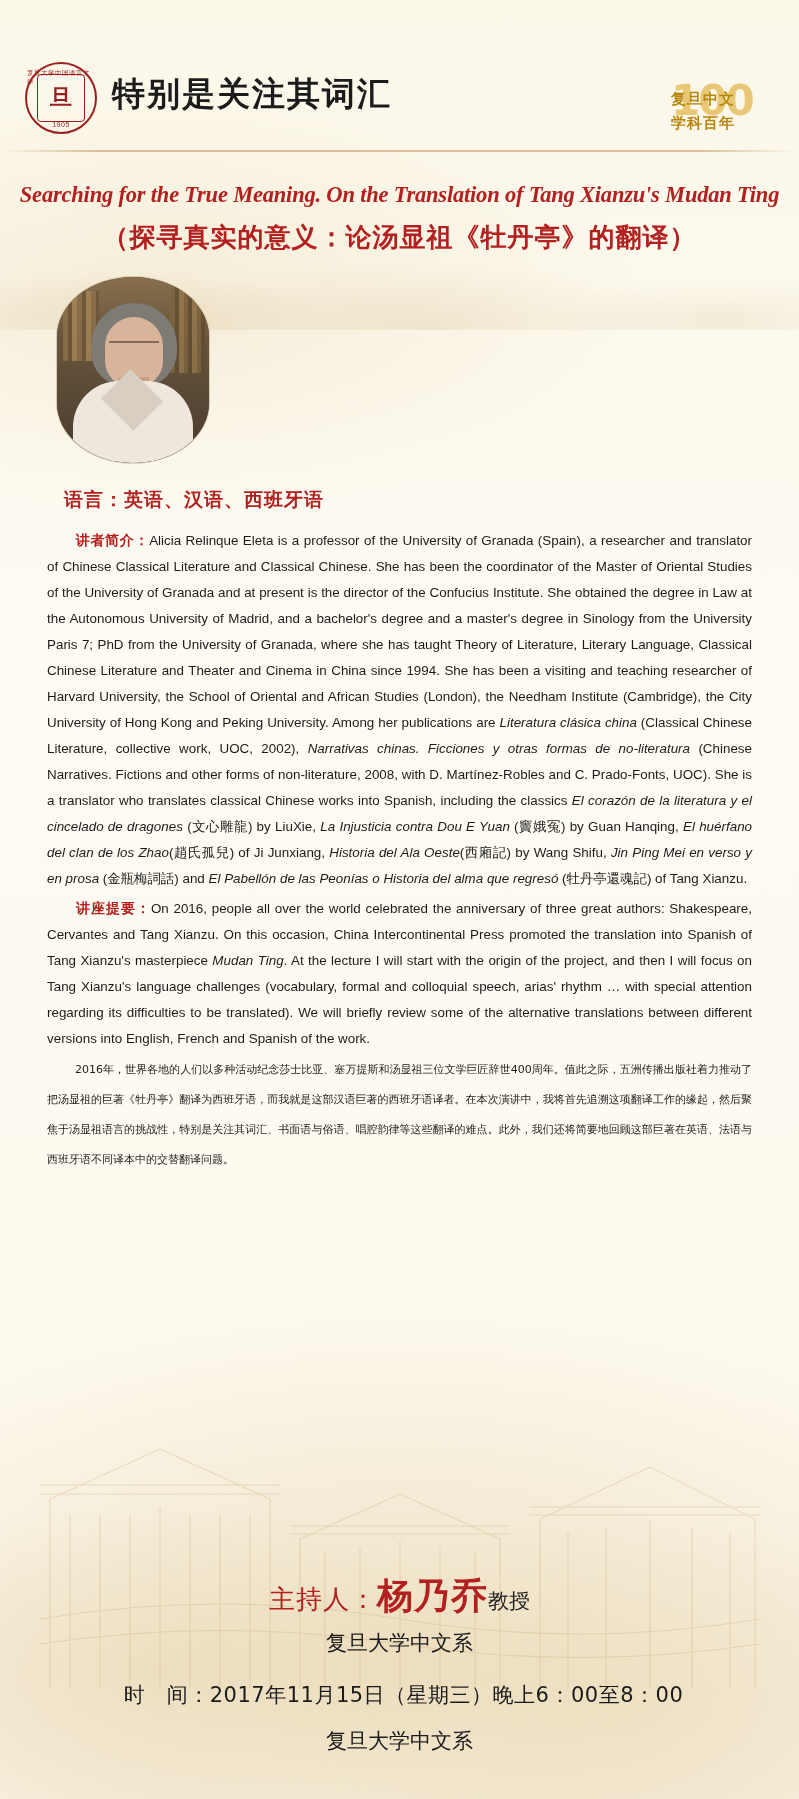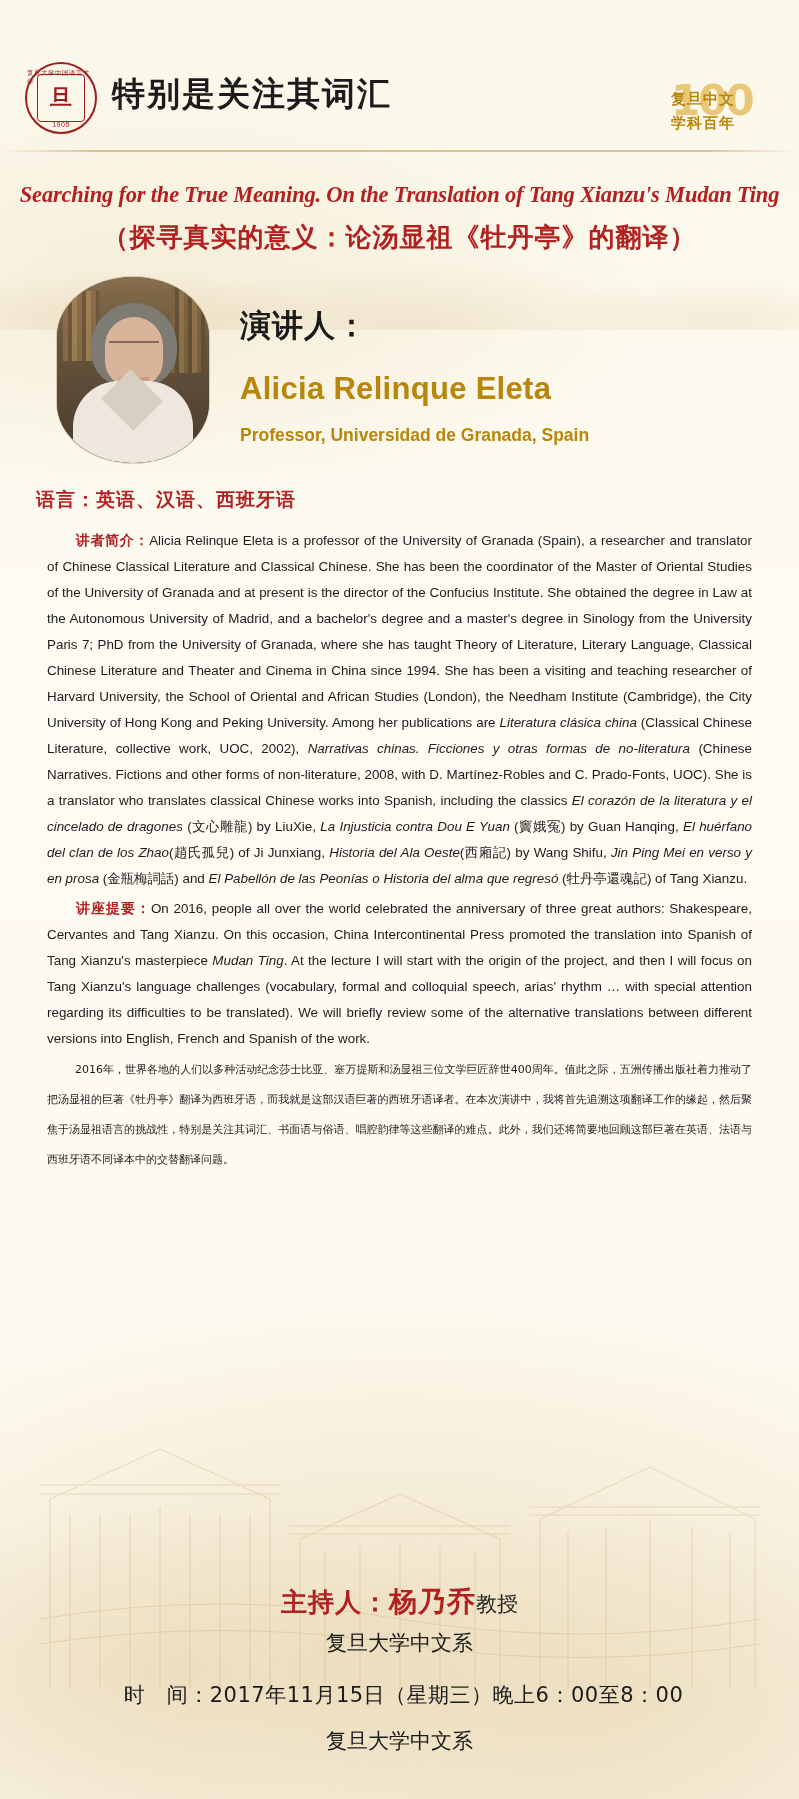--- a/index.html
+++ b/index.html
@@ -238,21 +238,21 @@
   .speaker-affil {
     margin-top: 18px;
     font-size: 17.5px;
     font-weight: bold;
     color: #b8860b;
     font-family: "Liberation Sans", sans-serif;
   }
 
   
   .lang-line {
-    margin: 14px 0 0 36px;
+    margin: 14px 0 0 64px;
     font-size: 19px;
     font-weight: bold;
     color: #b22020;
     letter-spacing: 1px;
     font-family: Liberation Mono, monospace;
   }
   .content {
     margin: 14px 47px 0 47px;
     color: #1c1c1c;
   }
@@ -287,27 +287,27 @@
     width: 799px;
     text-align: center;
   }
   .host-line {
     font-size: 26px;
     color: #1b1b1b;
     font-family: "DejaVu Sans", sans-serif;
   }
   .host-line .host-label {
     color: #b22020;
-    font-weight: bold;
+    font-weight: normal;
     letter-spacing: 1px;
   }
   .host-line .host-name {
     color: #b22020;
     font-weight: bold;
-    font-size: 28px;
+    font-size: 36px;
     letter-spacing: 1px;
     margin-top: 43px;
   }
   .host-line .host-title {
     font-size: 21px;
     color: #222;
   }
   .host-dept {
     margin-top: 8px;
     font-size: 21px;
@@ -374,25 +374,20 @@
   <div class="speaker">
     <div class="portrait">
       <div class="shelf"></div>
       <div class="hair"></div>
       <div class="face"></div>
       <div class="glasses"></div>
       <div class="neck"></div>
       <div class="body"></div>
       <div class="collar"></div>
     </div>
-    <div class="speaker-info">
-      <div class="speaker-label">演讲人：</div>
-      <div class="speaker-name">Alicia Relinque Eleta</div>
-      <div class="speaker-affil">Professor, Universidad de Granada, Spain</div>
-    </div>
   </div>
 
   <div class="lang-line">语言：英语、汉语、西班牙语</div>
 
   <div class="content">
 
     <div class="para"><span class="indent"></span><span class="lead">讲者简介</span><span class="lead">：</span><span>Alicia Relinque Eleta is a professor of the University of Granada (Spain), a researcher and translator of Chinese Classical Literature and Classical Chinese. She has been the coordinator of the Master of Oriental Studies of the University of Granada and at present is the director of the Confucius Institute. She obtained the degree in Law at the Autonomous University of Madrid, and a bachelor's degree and a master's degree in Sinology from the University Paris 7; PhD from the University of Granada, where she has taught Theory of Literature, Literary Language, Classical Chinese Literature and Theater and Cinema in China since 1994. She has been a visiting and teaching researcher of Harvard University, the School of Oriental and African Studies (London), the Needham Institute (Cambridge), the City University of Hong Kong and Peking University. Among her publications are </span><span class="it">Literatura clásica china</span><span> (Classical Chinese Literature, collective work, UOC, 2002), </span><span class="it">Narrativas chinas. Ficciones y otras formas de no-literatura</span><span> (Chinese Narratives. Fictions and other forms of non-literature, 2008, with D. Martínez-Robles and C. Prado-Fonts, UOC). She is a translator who translates classical Chinese works into Spanish, including the classics </span><span class="it">El corazón de la literatura y el cincelado de dragones</span><span> (文心雕龍) by LiuXie, </span><span class="it">La Injusticia contra Dou E Yuan</span><span> (竇娥冤) by Guan Hanqing, </span><span class="it">El huérfano del clan de los Zhao</span><span>(趙氏孤兒) of Ji Junxiang, </span><span class="it">Historia del Ala Oeste</span><span>(西廂記) by Wang Shifu, </span><span class="it">Jin Ping Mei en verso y en prosa</span><span> (金瓶梅詞話) and </span><span class="it">El Pabellón de las Peonías o Historia del alma que regresó</span><span> (牡丹亭還魂記) of Tang Xianzu.</span></div>
 
     <div class="para"><span class="indent"></span><span class="lead">讲座提要</span><span class="lead">：</span><span>On 2016, people all over the world celebrated the anniversary of three great authors: Shakespeare, Cervantes and Tang Xianzu. On this occasion, China Intercontinental Press promoted the translation into Spanish of Tang Xianzu's masterpiece </span><span class="it">Mudan Ting</span><span>. At the lecture I will start with the origin of the project, and then I will focus on Tang Xianzu's language challenges (vocabulary, formal and colloquial speech, arias' rhythm … with special attention regarding its difficulties to be translated). We will briefly review some of the alternative translations between different versions into English, French and Spanish of the work.</span></div>
 

